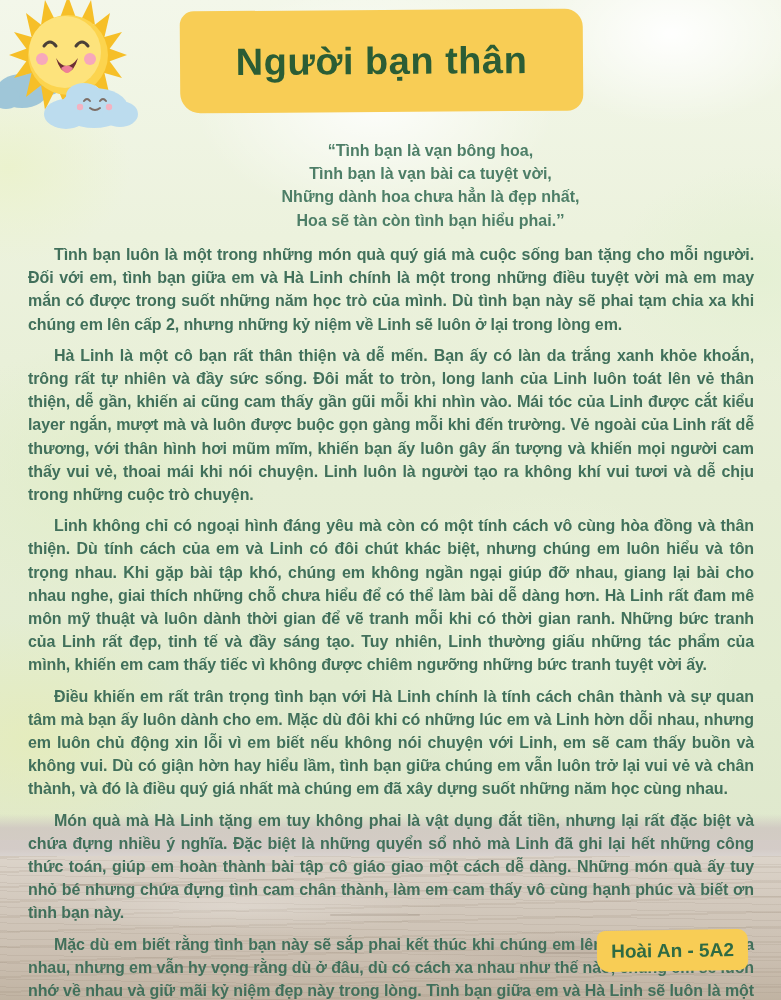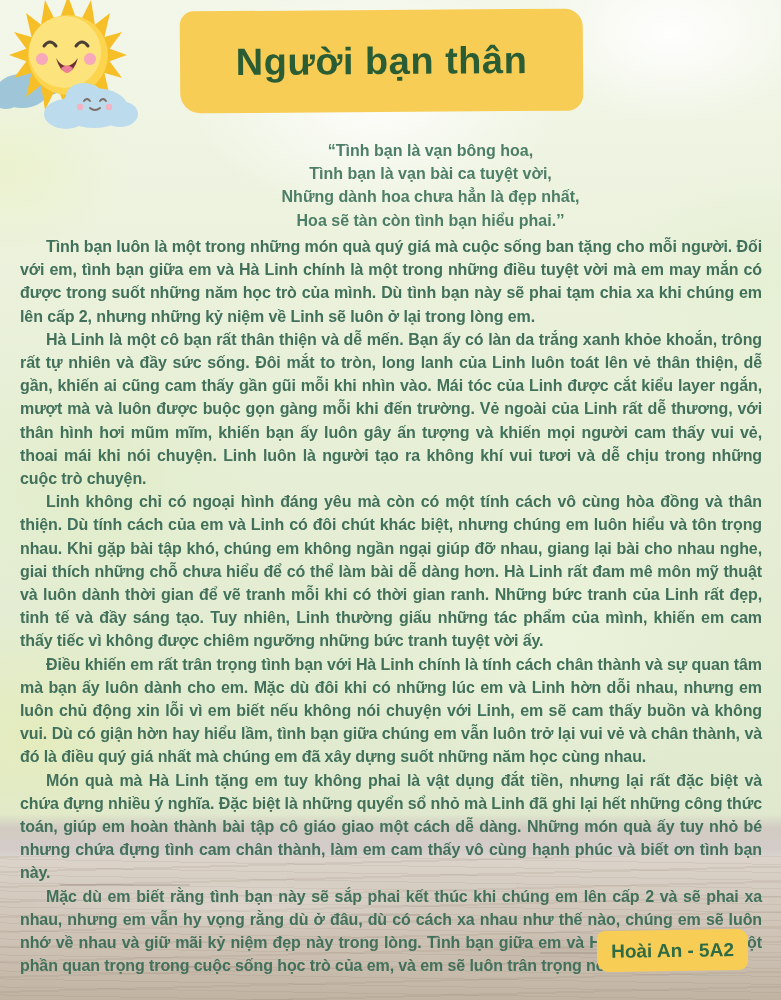--- a/index.html
+++ b/index.html
@@ -81,21 +81,21 @@
   
   .essay {
     position: absolute; left: 20px; top: 235px; width: 742px;
     color: #41705b;
     font-size: 16px;
     line-height: 23.2px;
     text-align: justify;
     font-weight: bold;
     letter-spacing: -0.1px;
   }
-  .essay p { margin: 0; text-indent: 26px; }
+  .essay p { margin: 8px; text-indent: 26px; }
 
   
   .signature-banner {
     position: absolute; left: 597px; top: 930px; width: 151px; height: 41px;
     background: #f8cd55;
     border-radius: 8px 10px 9px 12px;
     transform: rotate(-0.8deg);
     display: flex; align-items: center; justify-content: center;
   }
   .signature-text {

